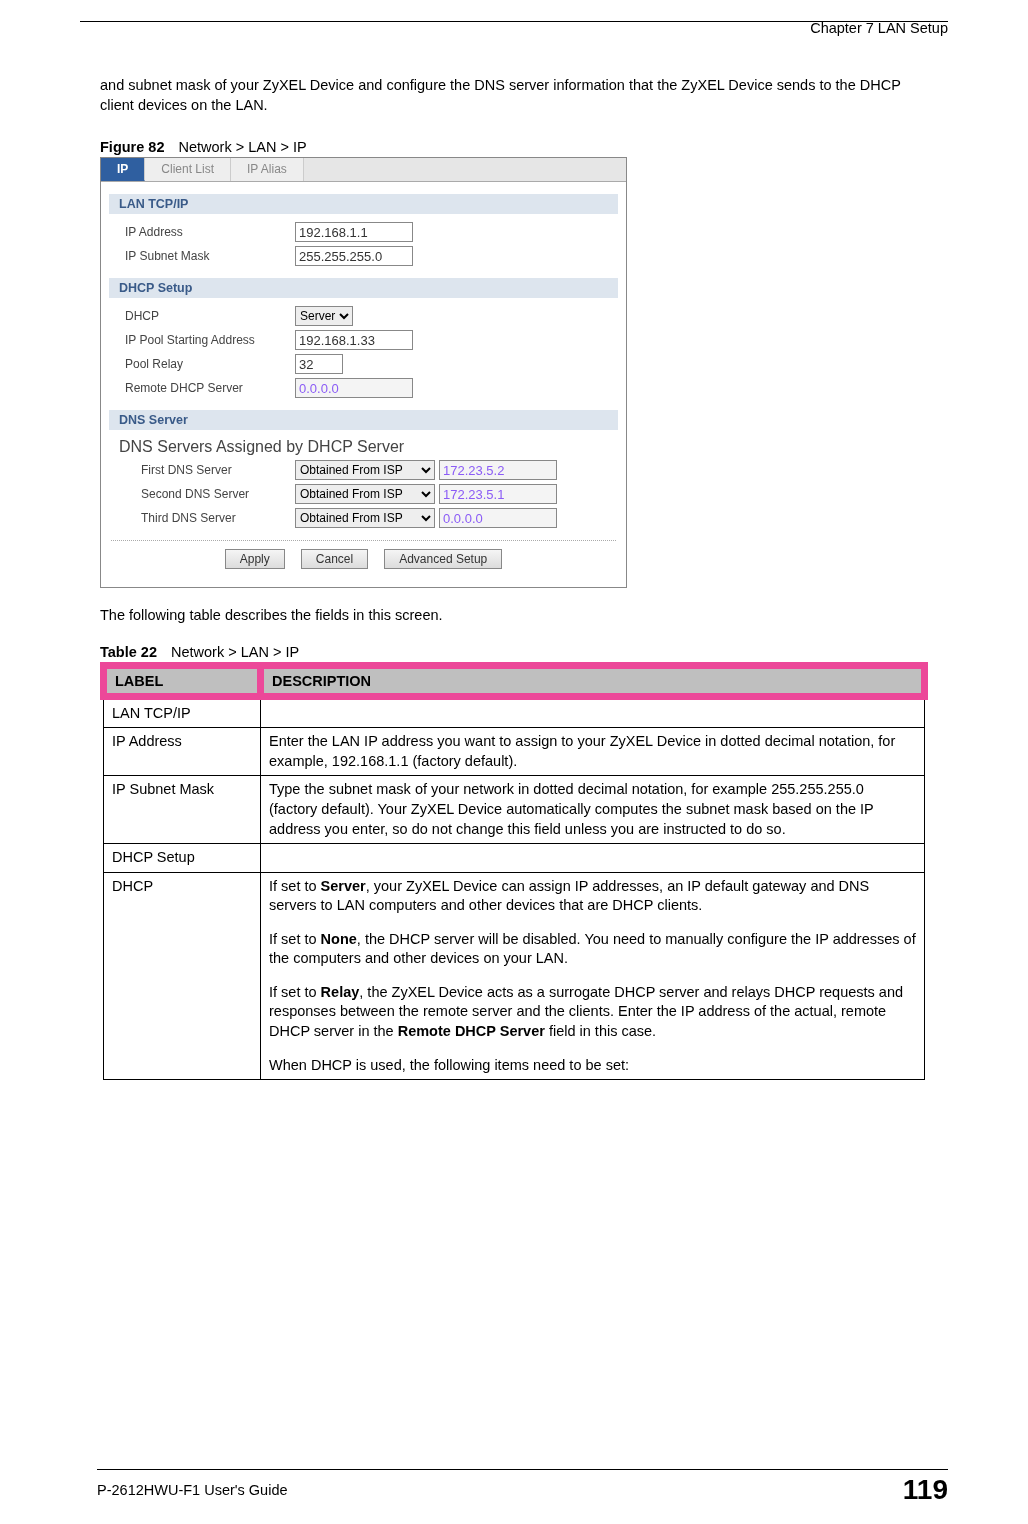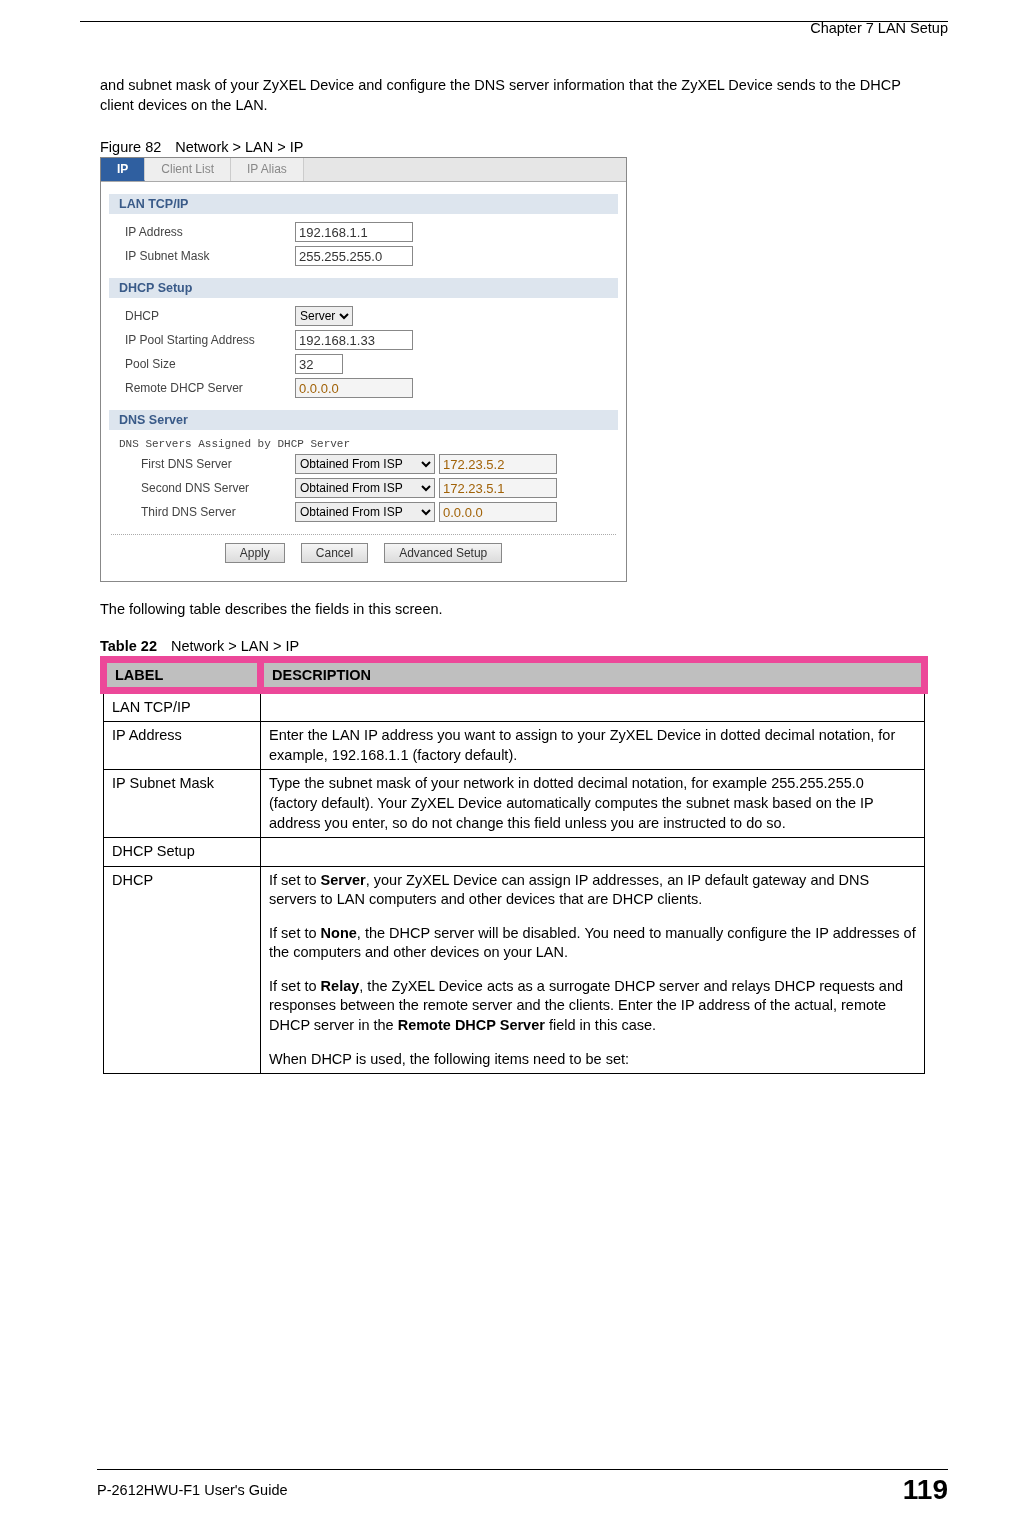--- a/index.html
+++ b/index.html
@@ -29,21 +29,21 @@
     margin-top: -4px;
   }
   .body-text {
     margin: 40px 20px 0 20px;
     line-height: 1.35;
   }
   .figure-caption {
     margin: 24px 20px 2px 20px;
     font-size: 14.5px;
   }
-  .figure-caption b { font-weight: normal; margin-right: 10px;}
+  .figure-caption b { font-weight: bold; margin-right: 10px;}
   .screenshot {
     margin: 0 0 0 20px;
     width: 525px;
     border: 1px solid #888;
     background: #fff;
     font-family: Verdana, sans-serif;
   }
   .tabs {
     display: flex;
     background: #e6e6e6;
@@ -80,33 +80,32 @@
   .form-row .lbl { width: 170px; }
   .form-row input[type=text] {
     font-size: 13px;
     padding: 1px 3px;
     border: 1px solid #888;
     background: #fff;
     color: #333;
     width: 110px;
     height: 16px;
   }
-  .form-row input.disabled { background:#f4f4f4; color:#a16207;}
+  .form-row input.disabled { background:#f4f4f4; color:#8b5cf6;}
   .form-row select {
     font-size: 12px;
     border: 1px solid #888;
     background: #eee;
     height: 20px;
   }
   .form-row select.wide { width: 140px; }
   .dns-header {
-    font-size: 11px;
+    font-size: 16px;
     color:#444;
     margin: 6px 0 4px 18px;
-    font-family: Liberation Mono, monospace;
   }
   .dns-row .lbl { padding-left: 16px; width: 154px;}
   .button-bar {
     text-align: center;
     border-top: 1px dotted #aaa;
     margin: 12px 10px 8px 10px;
     padding: 8px 0 10px 0;
   }
   .button-bar button {
     font-size: 12px;
@@ -197,21 +196,21 @@
     <div class="section-bar">DHCP Setup</div>
     <div class="form-row">
       <span class="lbl">DHCP</span>
       <select><option>Server</option></select>
     </div>
     <div class="form-row">
       <span class="lbl">IP Pool Starting Address</span>
       <input type="text" value="192.168.1.33" style="">
     </div>
     <div class="form-row">
-      <span class="lbl">Pool Size</span>
+      <span class="lbl">Pool Relay</span>
       <input type="text" style="width: 40px;" value="32">
     </div>
     <div class="form-row">
       <span class="lbl">Remote DHCP Server</span>
       <input type="text" class="disabled" value="0.0.0.0" style="">
     </div>
 
     <div class="section-bar">DNS Server</div>
     <div class="dns-header">DNS Servers Assigned by DHCP Server</div>
     <div class="form-row dns-row">

